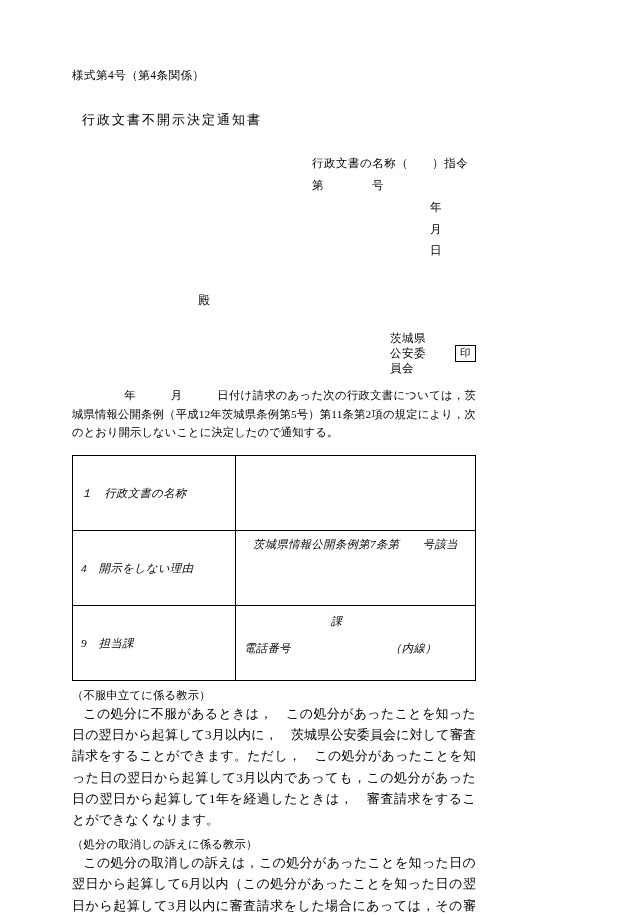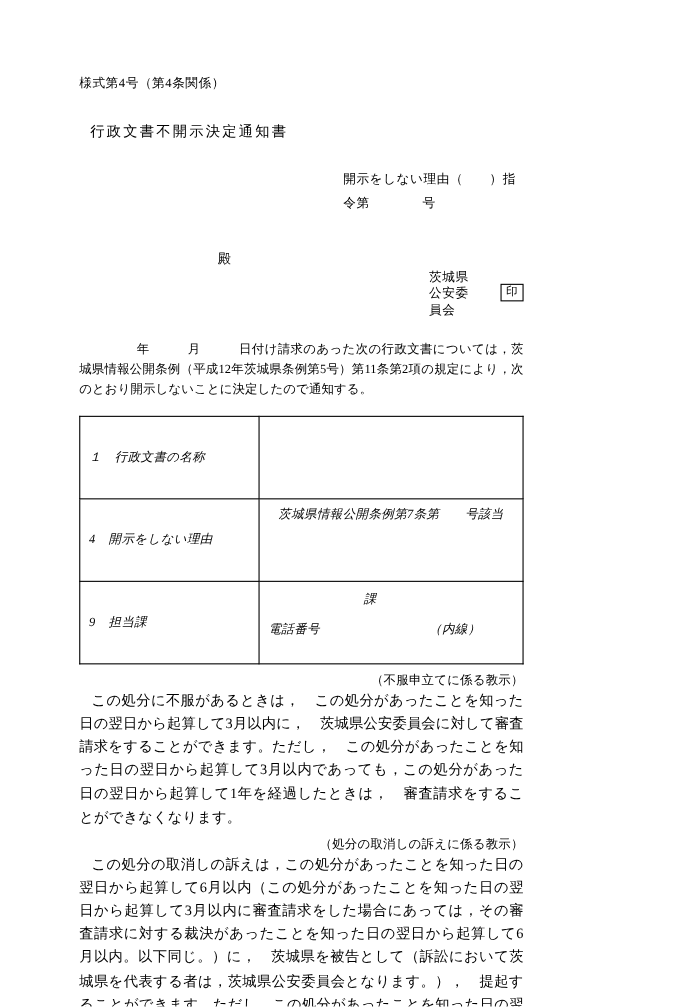--- a/index.html
+++ b/index.html
@@ -46,36 +46,37 @@
     padding-left: 118px;
     letter-spacing: 0.5px;
   }
   .dono-line {
     margin-top: 30px;
     padding-left: 126px;
     font-size: 12px;
     letter-spacing: 1px;
   }
   .issuer-line {
+    margin-top: 22px;
     padding-left: 318px;
     font-size: 11.5px;
     letter-spacing: 0.5px;
     display: flex;
     align-items: center;
   }
   .seal {
     display: inline-block;
     border: 1px solid #000;
     padding: 1px 4px 2px 4px;
     font-size: 10.5px;
     line-height: 1.1;
     margin-left: 26px;
   }
   .body-para {
-    margin-top: 20px;
+    margin-top: 10px;
     font-size: 11.3px;
     line-height: 1.62;
     text-align: justify;
     letter-spacing: 0.1px;
   }
   .body-para .indent {
     display: inline-block;
     width: 52px;
   }
   table.main {
@@ -117,21 +118,20 @@
     margin-top: 12px;
   }
   .row3val .tel .naisen {
     display: inline-block;
     margin-left: 96px;
   }
   .notice-head {
     margin-top: 7px;
     font-size: 11.3px;
     letter-spacing: 0.2px;
-    text-align: right;
   }
   .notice-body {
     font-size: 13px;
     line-height: 1.63;
     text-align: justify;
     letter-spacing: 0.1px;
   }
   .notice-body .lead {
     display: inline-block;
     width: 11px;
@@ -140,21 +140,22 @@
 </head>
 <body>
 
 <div class="page">
 
   <div class="form-no">様式第4号（第4条関係）</div>
 
   <div class="doc-title">行政文書不開示決定通知書</div>
 
   <div class="addr-block">
-    <div>開示をしない理由（　　）指令第　　　　号</div>
+    <div>行政文書の名称（　　）指令第　　　　号</div>
+    <div class="addr-line2">年　　　月　　　　日</div>
   </div>
 
   <div class="dono-line">殿</div>
 
   <div class="issuer-line">
     <span>茨城県公安委員会</span>
     <span class="seal">印</span>
   </div>
 
   <div class="body-para">

